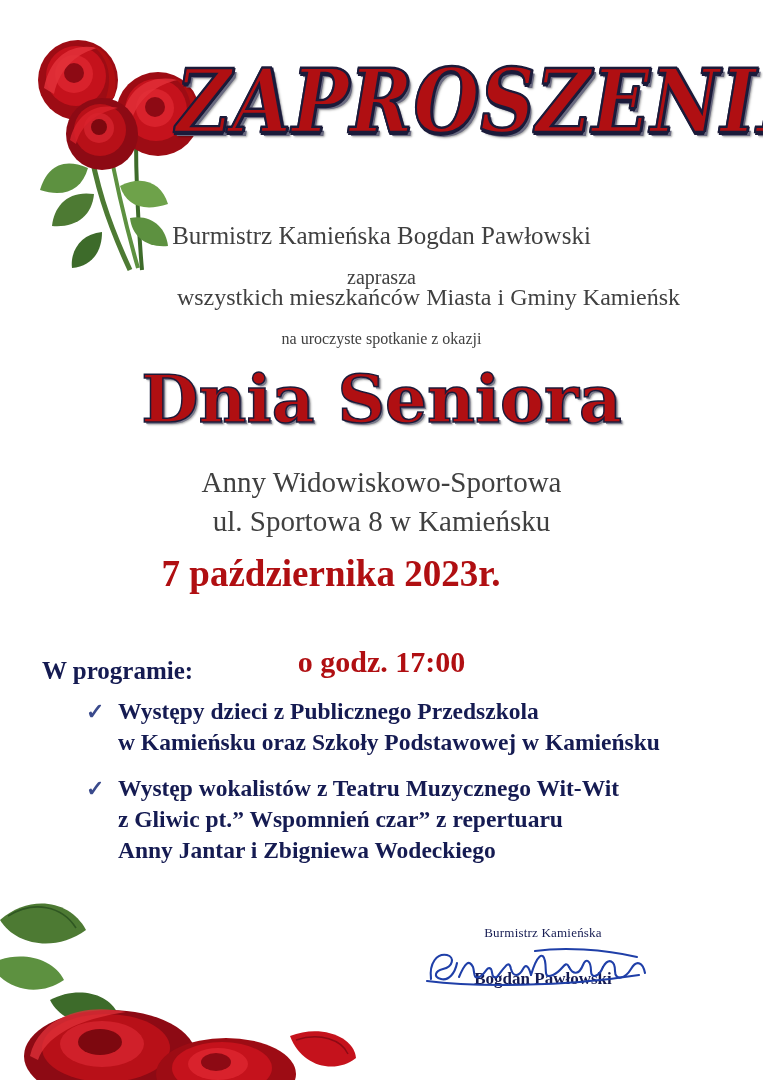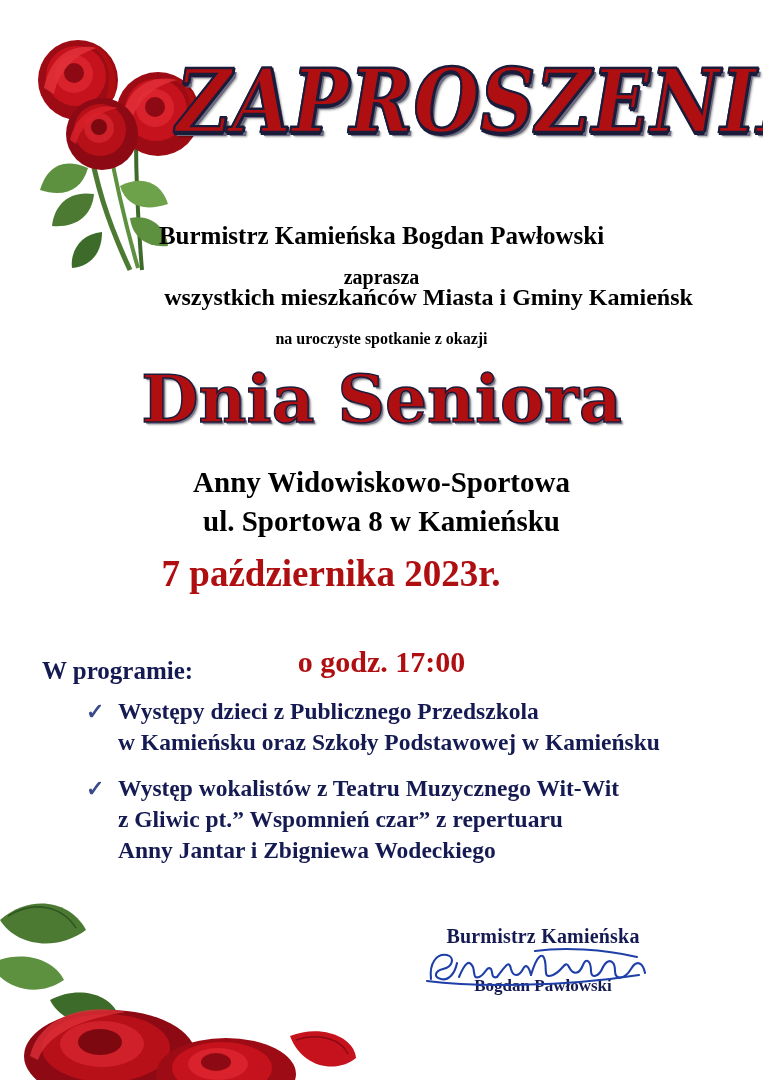--- a/index.html
+++ b/index.html
@@ -67,22 +67,22 @@
       -1px 0 0 #1b1b3a,
        0 2px 0 #1b1b3a,
        3px 3px 0 #6a6a80,
        4px 4px 2px rgba(0,0,0,0.35);
     padding-left: 150px;
   }
   .line {
     width: 763px;
     text-align: center;
     font-family: "Liberation Serif", serif;
-    color: #000000;
-    font-weight: bold;
+    color: #404040;
+    font-weight: normal;
   }
 
   .intro-1 {
     position: absolute;
     top: 222px;
     font-size: 25px;
   }
   .intro-2 {
     position: absolute;
     top: 266px;
@@ -187,22 +187,22 @@
   
   .signature {
     position: absolute;
     right: 90px;
     top: 925px;
     width: 260px;
     text-align: center;
     color: #151b52;
   }
   .signature .sig-top {
-    font-size: 20px;
-    font-weight: bold;
+    font-size: 13px;
+    font-weight: normal;
     letter-spacing: 0.2px;
   }
   .signature .sig-name {
     font-size: 17px;
     font-weight: bold;
     margin-top: 28px;
   }
   .sig-scribble {
     position: absolute;
     left: 0;

